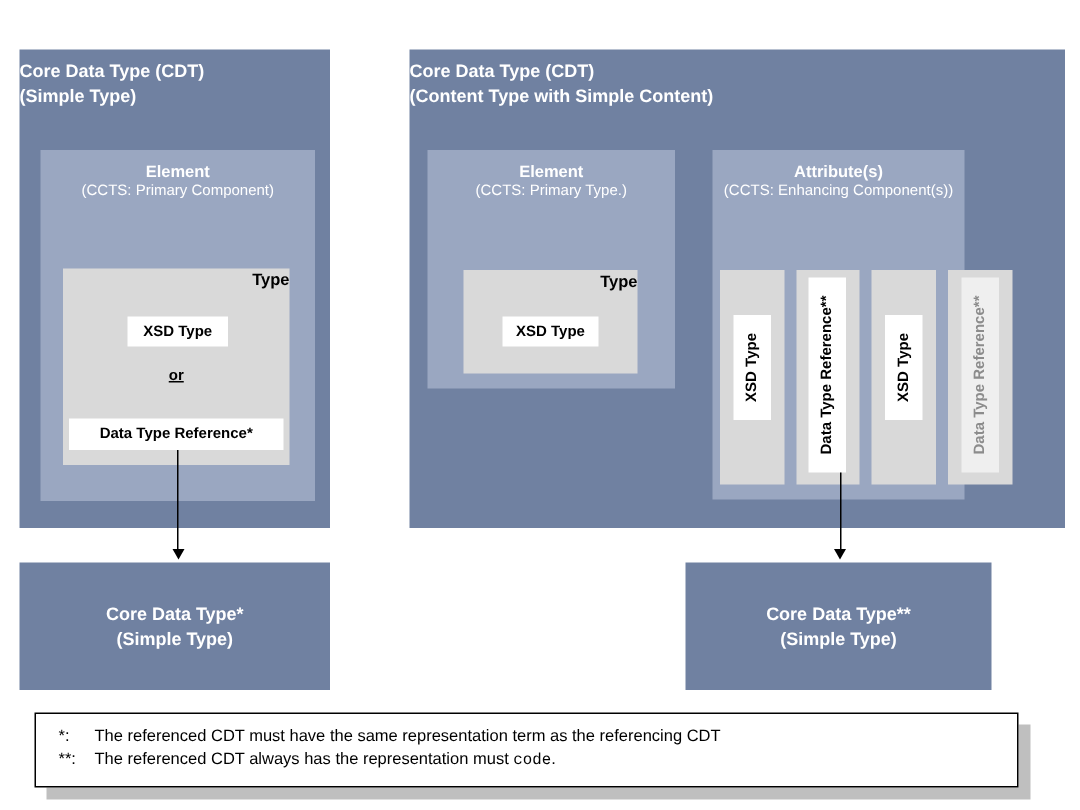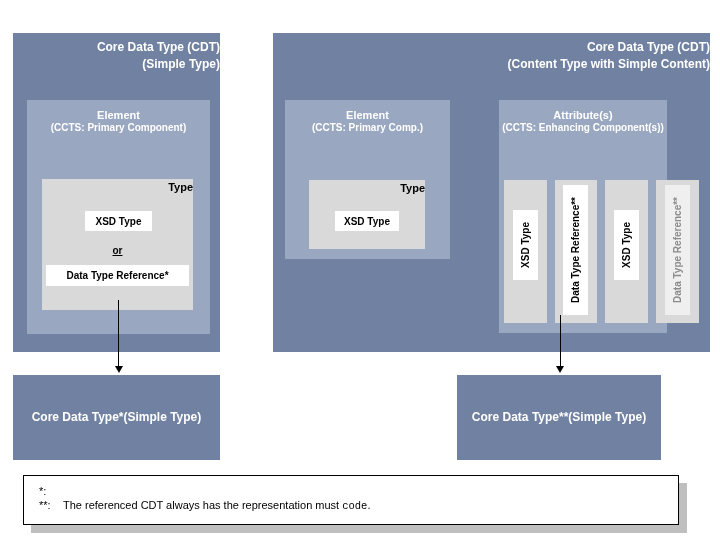--- a/index.html
+++ b/index.html
@@ -1,24 +1,24 @@
 <!DOCTYPE html>
 <html><head>
 <meta charset="utf-8">
 <style>
   html,body{margin:0;padding:0;background:#fff;}
   #canvas{position:relative;width:720px;height:540px;background:#fff;overflow:hidden;
           font-family:"Liberation Sans",sans-serif;}
 
   .panel{position:absolute;background:#7081A1;}
   .panel-title{color:#fff;font-weight:bold;font-size:12px;line-height:17px;
-               text-align:right;padding-top:6px;}
+               text-align:left;padding-top:6px;}
   .subpanel{position:absolute;background:#9AA7C1;text-align:center;}
   .subpanel-title{color:#fff;font-weight:bold;font-size:11px;line-height:14px;padding-top:8px;}
-  .subpanel-subtitle{color:#fff;font-weight:bold;font-size:10px;line-height:12px;}
+  .subpanel-subtitle{color:#fff;font-weight:normal;font-size:10px;line-height:12px;}
 
   .typebox{position:absolute;background:#D9D9D9;}
   .typebox-title{position:absolute;top:2px;width:100%;text-align:right;
                  font-weight:bold;font-size:11px;color:#000;}
   .wbox{position:absolute;background:#fff;display:flex;align-items:center;justify-content:center;
         font-weight:bold;font-size:10px;color:#000;white-space:nowrap;}
   .or{position:absolute;width:100%;text-align:center;font-weight:bold;font-size:10px;
       text-decoration:underline;color:#000;}
 
   .attr-col{position:absolute;background:#D9D9D9;}
@@ -26,21 +26,21 @@
   .vtext{writing-mode:vertical-rl;transform:rotate(180deg);font-weight:bold;font-size:10px;
          white-space:nowrap;color:#000;}
   .vbox.dimmed{background:#EFEFEF;}
   .vbox.dimmed .vtext{color:#8C8C8C;}
 
   .arrow-line{position:absolute;width:1px;background:#000;}
   .arrow-head{position:absolute;width:0;height:0;border-left:4px solid transparent;
               border-right:4px solid transparent;border-top:7px solid #000;}
 
   .result-box{position:absolute;background:#7081A1;color:#fff;font-weight:bold;font-size:12px;
-              line-height:17px;display:flex;flex-direction:row;align-items:center;
+              line-height:17px;display:flex;flex-direction:column;align-items:center;
               justify-content:center;text-align:center;}
 
   .footnote{position:absolute;background:#fff;border:1px solid #000;
             box-shadow:8px 8px 0 #BFBFBF;font-size:11px;color:#000;
             padding:8px 10px 0 15px;box-sizing:border-box;}
   .fn-row{display:flex;line-height:14px;}
   .fn-marker{width:24px;flex:none;}
   .mono{font-family:"Liberation Mono","DejaVu Sans Mono",monospace;font-size:10.5px;}
 </style>
 </head>
@@ -57,44 +57,44 @@
 
   <div class="subpanel" style="left:27px;top:100px;width:183px;height:234px;">
     <div class="subpanel-title">Element</div>
     <div class="subpanel-subtitle">(CCTS: Primary Component)</div>
   </div>
 
   <div class="typebox" style="left:42px;top:179px;width:151px;height:131px;">
     <div class="typebox-title">Type</div>
     <div class="wbox" style="left:43px;top:32px;width:67px;height:20px;">XSD Type</div>
     <div class="or" style="top:66px;">or</div>
-    <div class="wbox" style="left:4px;top:86px;width:143px;height:21px;">Data Type Reference*</div>
+    <div class="wbox" style="left:4px;top:100px;width:143px;height:21px;">Data Type Reference*</div>
   </div>
 
   <div class="arrow-line" style="left:118px;top:300px;height:67px;"></div>
   <div class="arrow-head" style="left:115px;top:366px;"></div>
 
   <div class="panel" style="left:273px;top:33px;width:437px;height:319px;">
     <div class="panel-title">
       <div>Core Data Type (CDT)</div>
       <div>(Content Type with Simple Content)</div>
     </div>
   </div>
 
   <div class="subpanel" style="left:285px;top:100px;width:165px;height:159px;">
     <div class="subpanel-title">Element</div>
-    <div class="subpanel-subtitle">(CCTS: Primary Comp.)</div>
+    <div class="subpanel-subtitle">(CCTS: Primary Type.)</div>
   </div>
 
   <div class="typebox" style="left:309px;top:180px;width:116px;height:69px;">
     <div class="typebox-title">Type</div>
     <div class="wbox" style="left:26px;top:31px;width:64px;height:20px;">XSD Type</div>
   </div>
 
-  <div class="subpanel" style="left:499px;top:100px;width:168px;height:233px;">
+  <div class="subpanel" style="left:475px;top:100px;width:168px;height:233px;">
     <div class="subpanel-title">Attribute(s)</div>
     <div class="subpanel-subtitle">(CCTS: Enhancing Component(s))</div>
 
     <div class="attr-col" style="left:5px;top:80px;width:43px;height:143px;">
       <div class="vbox" style="left:9px;top:30px;width:25px;height:70px;">
         <span class="vtext">XSD Type</span>
       </div>
     </div>
     <div class="attr-col" style="left:56px;top:80px;width:42px;height:143px;">
       <div class="vbox" style="left:8px;top:5px;width:25px;height:130px;">
@@ -122,20 +122,21 @@
   </div>
 
   <div class="result-box" style="left:457px;top:375px;width:204px;height:85px;">
     <div>Core Data Type**</div>
     <div>(Simple Type)</div>
   </div>
 
   <div class="footnote" style="left:23px;top:475px;width:656px;height:50px;">
     <div class="fn-row">
       <span class="fn-marker">*:</span>
+      <span><span>The referenced CDT must have the same representation term as the referencing CDT</span><span class="mono"></span><span></span></span>
     </div>
     <div class="fn-row">
       <span class="fn-marker">**:</span>
       <span><span>The referenced CDT always has the representation must </span><span class="mono">code</span><span>.</span></span>
     </div>
   </div>
 
 </div>
 
 </body></html>

